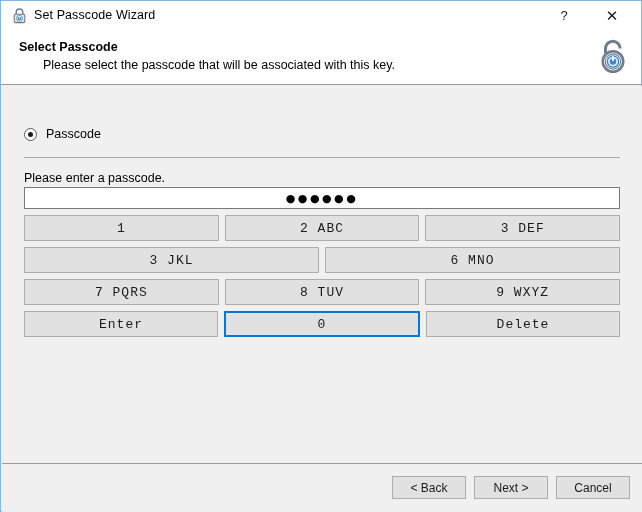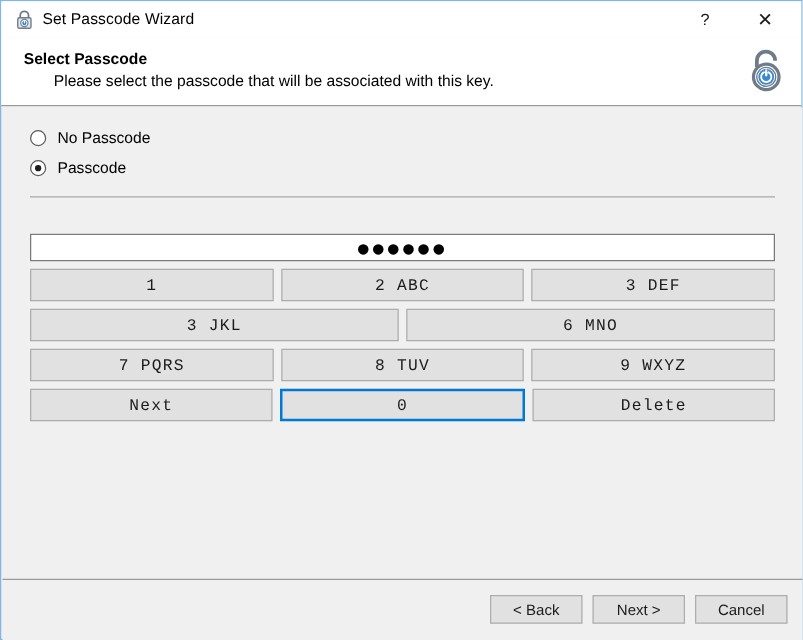--- a/index.html
+++ b/index.html
@@ -268,32 +268,29 @@
         <circle cx="20" cy="25.5" r="4.1" fill="none" stroke="#ffffff" stroke-width="1.5"></circle>
         <rect x="19.2" y="19.6" width="1.6" height="5.4" fill="#ffffff"></rect>
         <rect x="18.6" y="19.2" width="2.8" height="2.6" fill="#3d88cc"></rect>
         <rect x="19.2" y="19.6" width="1.6" height="4.6" fill="#ffffff"></rect>
       </svg>
     </span>
   </div>
 
   <div id="body">
 
-    <div class="radio-row" id="radio-no-passcode">
-      <span class="radio-circle"></span>
-      <span class="radio-label">No Passcode</span>
-    </div>
 
     <div class="radio-row" id="radio-passcode">
       <span class="radio-circle checked"></span>
       <span class="radio-label">Passcode</span>
     </div>
 
     <div id="divider"></div>
 
+    <div id="prompt-label">Please enter a passcode.</div>
 
     <div id="passcode-field">
       <span id="passcode-masked">●●●●●●</span>
     </div>
 
     <div id="keypad">
 
       <div class="key-row">
         <div class="key-btn">1</div>
         <div class="key-btn">2  ABC</div>
@@ -305,21 +302,21 @@
         <div class="key-btn">6  MNO</div>
       </div>
 
       <div class="key-row">
         <div class="key-btn">7 PQRS</div>
         <div class="key-btn">8  TUV</div>
         <div class="key-btn">9 WXYZ</div>
       </div>
 
       <div class="key-row">
-        <div class="key-btn">Next</div>
+        <div class="key-btn">Enter</div>
         <div class="key-btn focused">0</div>
         <div class="key-btn">Delete</div>
       </div>
 
     </div>
   </div>
 
   <div id="footer">
     <div id="footer-buttons">
       <div class="footer-btn">&lt; Back</div>

